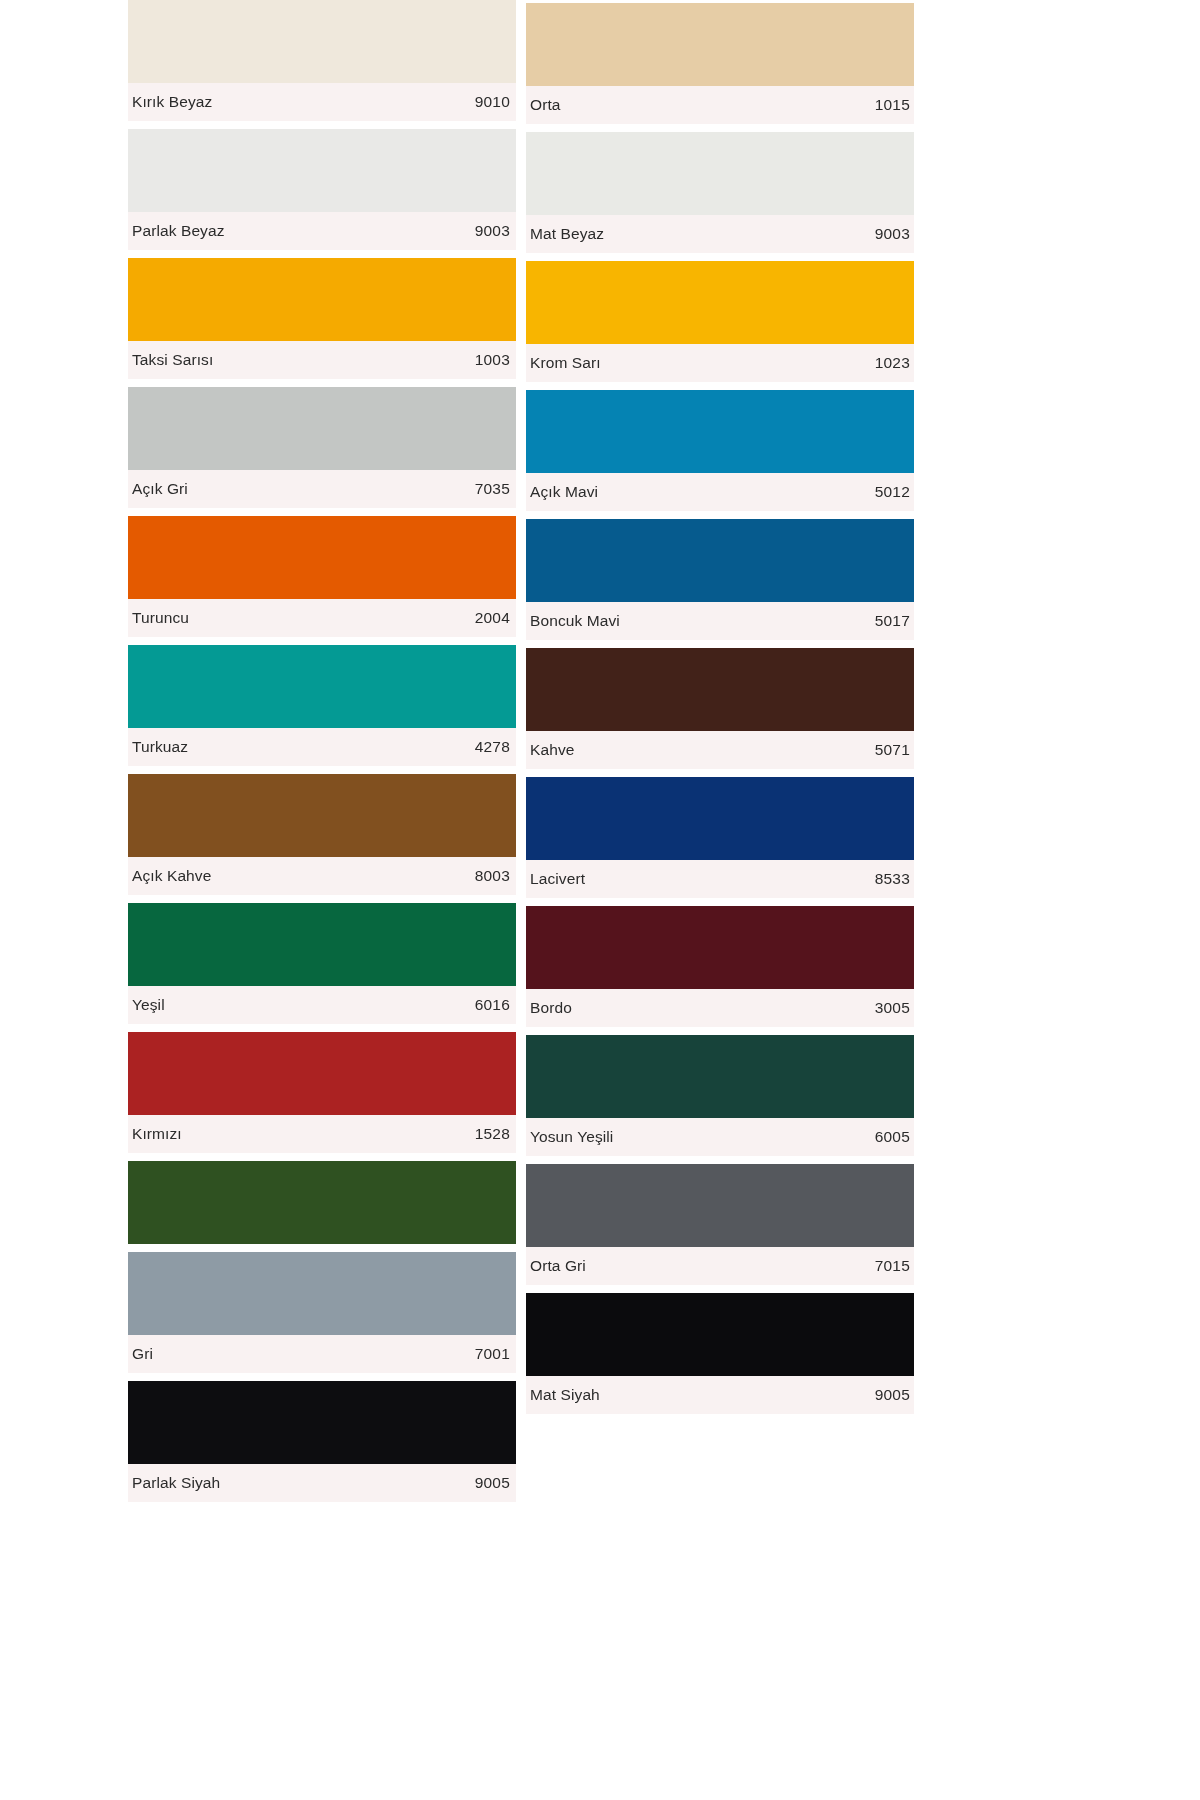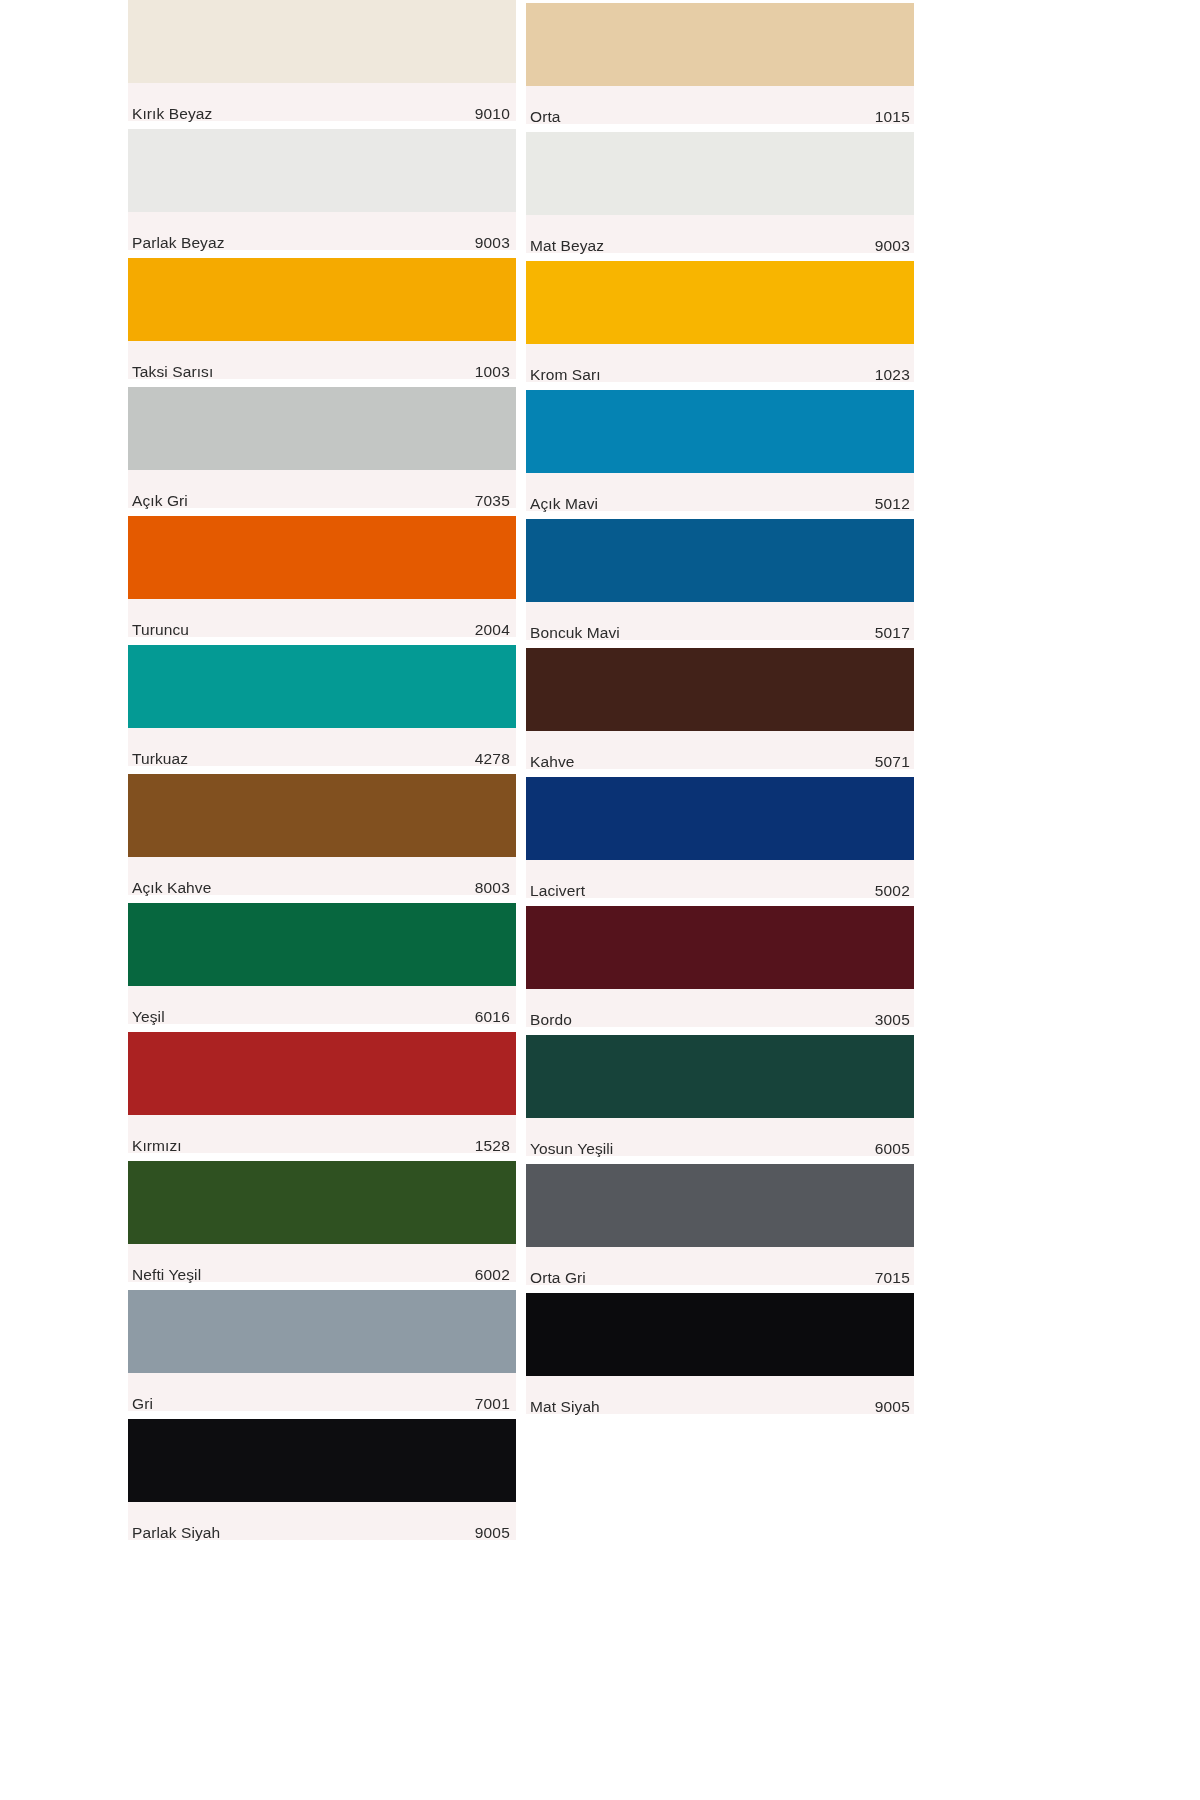--- a/index.html
+++ b/index.html
@@ -36,21 +36,21 @@
   .chip {
     width:388px;
     height:83px;
     display:block;
   }
   .caption {
     position:relative;
     height:38px;
     background:#f9f2f2;
     display:flex;
-    align-items:flex-end;
+    align-items:center;
     justify-content:space-between;
     padding:0 6px 0 4px;
   }
   .cname {
     font-size:15.5px;
     color:#2b2b2b;
     letter-spacing:.1px;
     line-height:1;
     white-space:nowrap;
   }
@@ -129,24 +129,20 @@
         </div>
         <div class="swatch-cell">
           <div class="chip" style="background: rgb(171, 34, 34);"></div>
           <div class="caption">
             <span class="cname">Kırmızı</span>
             <span class="ccode">1528</span>
           </div>
         </div>
         <div class="swatch-cell">
           <div class="chip" style="background: rgb(47, 81, 33);"></div>
-          <div class="caption">
-            <span class="cname">Nefti Yeşil</span>
-            <span class="ccode">6002</span>
-          </div>
         </div>
         <div class="swatch-cell">
           <div class="chip" style="background: rgb(142, 155, 165);"></div>
           <div class="caption">
             <span class="cname">Gri</span>
             <span class="ccode">7001</span>
           </div>
         </div>
         <div class="swatch-cell">
           <div class="chip" style="background: rgb(13, 13, 16);"></div>
@@ -196,21 +192,21 @@
           <div class="chip" style="background: rgb(66, 34, 25);"></div>
           <div class="caption">
             <span class="cname">Kahve</span>
             <span class="ccode">5071</span>
           </div>
         </div>
         <div class="swatch-cell">
           <div class="chip" style="background: rgb(10, 50, 116);"></div>
           <div class="caption">
             <span class="cname">Lacivert</span>
-            <span class="ccode">5002</span>
+            <span class="ccode">8533</span>
           </div>
         </div>
         <div class="swatch-cell">
           <div class="chip" style="background: rgb(85, 19, 28);"></div>
           <div class="caption">
             <span class="cname">Bordo</span>
             <span class="ccode">3005</span>
           </div>
         </div>
         <div class="swatch-cell">

